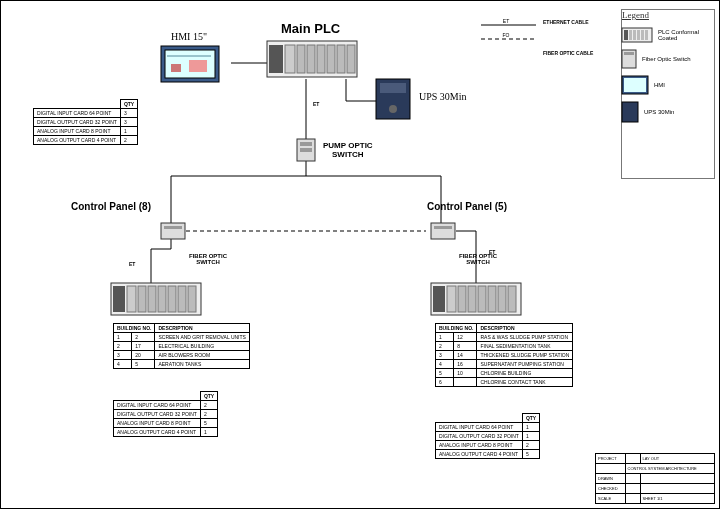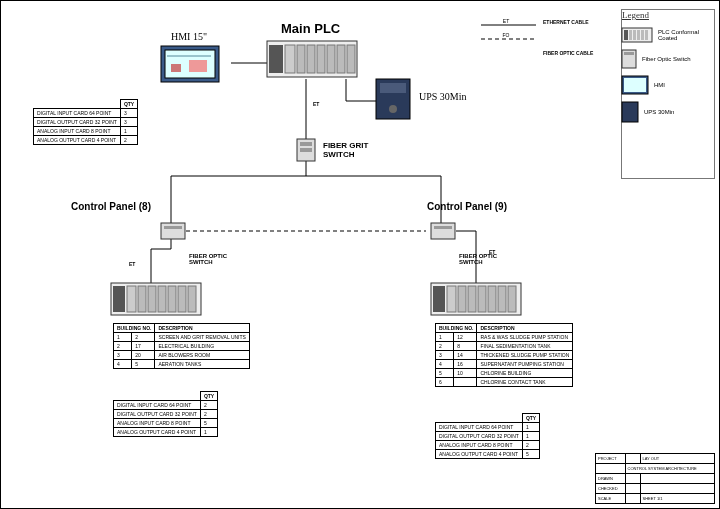--- a/index.html
+++ b/index.html
@@ -1,18 +1,18 @@
 <!DOCTYPE html>
 <html><head>
 <meta charset="utf-8">
 <style>
   * { box-sizing: border-box; margin: 0; padding: 0; }
   body { width: 720px; height: 509px; background: #fff; font-family: Arial, sans-serif; font-size: 7px; color: #000; position: relative; border: 1px solid #000; }
   .abs { position: absolute; }
-  .label { font-weight: bold; }
+  .label { font-weight: bold; text-align: center; }
   .stroke { stroke: #000; stroke-width: 1; fill: none; }
   .tbl { border-collapse: collapse; background: #fff; }
   .tbl td, .tbl th { border: 1px solid #000; padding: 1px 3px; font-size: 5px; text-align: left; }
   .tbl th { font-weight: bold; }
   .small { font-size: 5px; }
   .legend-box { border: 1px solid #777; position: absolute; }
   .legend-title { text-decoration: underline; font-size: 9px; color: #333; font-family: "Comic Sans MS", cursive; }
   .legend-row { display: flex; align-items: center; gap: 6px; margin-top: 8px; }
   .legend-row span { font-size: 6px; }
   .titleblock { position: absolute; right: 4px; bottom: 4px; width: 120px; }
@@ -79,25 +79,25 @@
 
 <div class="abs small label" style="left:312px;top:100px">ET</div>
 <div class="abs small label" style="left:128px;top:260px">ET</div>
 <div class="abs small label" style="left:488px;top:248px">ET</div>
 
 <svg class="abs" style="left:296px;top:138px" width="18" height="22">
   <rect x="0" y="0" width="18" height="22" fill="#ddd" stroke="#333"></rect>
   <rect x="3" y="3" width="12" height="4" fill="#999"></rect>
   <rect x="3" y="9" width="12" height="4" fill="#999"></rect>
 </svg>
-<div class="abs label" style="left:322px;top:140px;font-size:8px;white-space:pre">FIBER GRIT
+<div class="abs label" style="left:322px;top:140px;font-size:8px;white-space:pre">PUMP OPTIC
 SWITCH</div>
 
 <div class="abs label" style="left:70px;top:200px;font-size:10px">Control Panel (8)</div>
-<div class="abs label" style="left:426px;top:200px;font-size:10px">Control Panel (9)</div>
+<div class="abs label" style="left:426px;top:200px;font-size:10px">Control Panel (5)</div>
 
 <svg class="abs" style="left:160px;top:222px" width="24" height="16">
   <rect x="0" y="0" width="24" height="16" fill="#ddd" stroke="#333"></rect>
   <rect x="3" y="3" width="18" height="3" fill="#999"></rect>
 </svg>
 <div class="abs label" style="left:188px;top:252px;font-size:6px;white-space:pre">FIBER OPTIC
 SWITCH</div>
 
 <svg class="abs" style="left:430px;top:222px" width="24" height="16">
   <rect x="0" y="0" width="24" height="16" fill="#ddd" stroke="#333"></rect>

